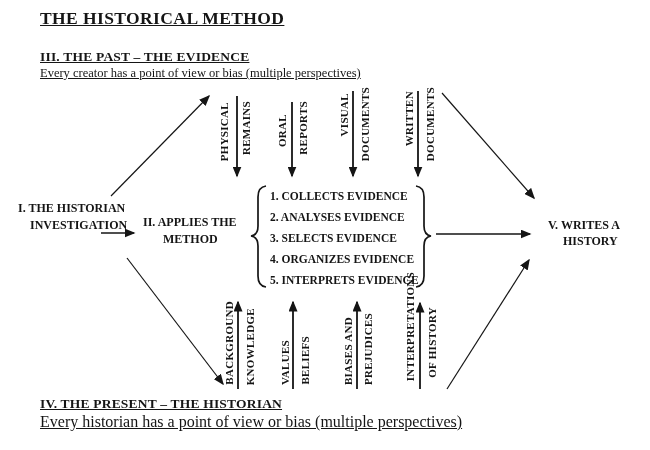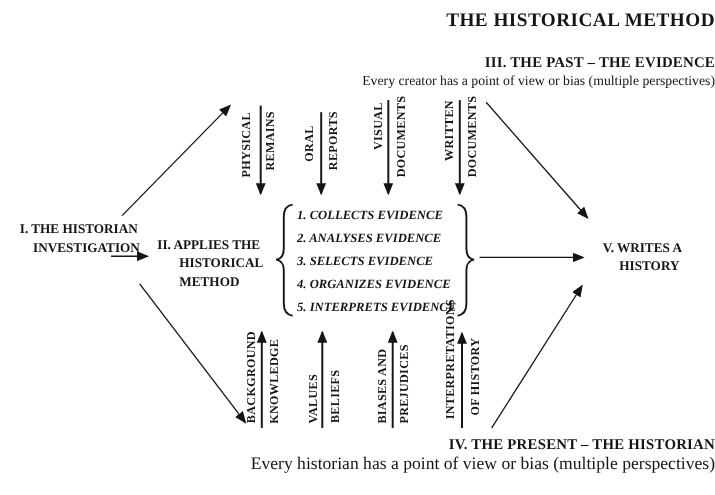--- a/index.html
+++ b/index.html
@@ -1,31 +1,31 @@
 <!DOCTYPE html>
 <html><head>
 <meta charset="utf-8">
 <style>
   html,body { margin:0; padding:0; background:#ffffff; }
   .canvas {
     position:relative; width:650px; height:450px; background:#ffffff;
     font-family:"Liberation Serif", serif; color:#151515; overflow:hidden;
   }
-  .hdr { position:absolute; left:40px; width:610px; text-align:right; white-space:nowrap; }
+  .hdr { position:absolute; left:40px; width:610px; text-align:left; white-space:nowrap;text-decoration:underline; }
   .t-title  { top:8px;  font-size:17.5px; font-weight:bold; letter-spacing:0.4px; }
   .t-author { top:31px; font-size:12.5px; font-weight:bold; }
   .t-past   { top:49px; font-size:13.5px; font-weight:bold; letter-spacing:0.2px; }
   .t-pnote  { top:66px; font-size:12.5px; }
   .t-pres   { top:396px; font-size:13.5px; font-weight:bold; letter-spacing:0.2px; }
   .t-hnote  { top:413px; font-size:16px; }
   .node { position:absolute; font-weight:bold; font-size:12px; line-height:17px; white-space:nowrap; }
   .ind12 { padding-left:12px; }
   .ind20 { padding-left:20px; }
   .ind15 { padding-left:15px; }
-  .process { position:absolute; left:270px; top:186px; font-weight:bold; font-size:11.5px; line-height:21px; white-space:nowrap;font-style:italic; }
+  .process { position:absolute; left:270px; top:186px; font-weight:bold; font-size:11.5px; line-height:21px; white-space:nowrap; }
   .vword {
     position:absolute; writing-mode:vertical-rl; transform:rotate(180deg);
     font-weight:bold; font-size:11px; letter-spacing:0.3px; white-space:nowrap; line-height:13px;
   }
   svg.layer { position:absolute; left:0; top:0; }
 </style>
 </head>
 <body>
 
 <div class="canvas">
@@ -65,21 +65,20 @@
   <div class="hdr t-pres">IV. THE PRESENT – THE HISTORIAN</div>
   <div class="hdr t-hnote">Every historian has a point of view or bias (multiple perspectives)</div>
 
   <div class="node" style="left:18px; top:200px;">
     <div>I. THE HISTORIAN</div>
     <div class="ind12">INVESTIGATION</div>
   </div>
 
   <div class="node" style="left:143px; top:214px;">
     <div>II. APPLIES THE</div>
-    <div class="ind20">HISTORICAL</div>
     <div class="ind20">METHOD</div>
   </div>
 
   <div class="process">
     <div>1. COLLECTS EVIDENCE</div>
     <div>2. ANALYSES EVIDENCE</div>
     <div>3. SELECTS EVIDENCE</div>
     <div>4. ORGANIZES EVIDENCE</div>
     <div>5. INTERPRETS EVIDENCE</div>
   </div>

